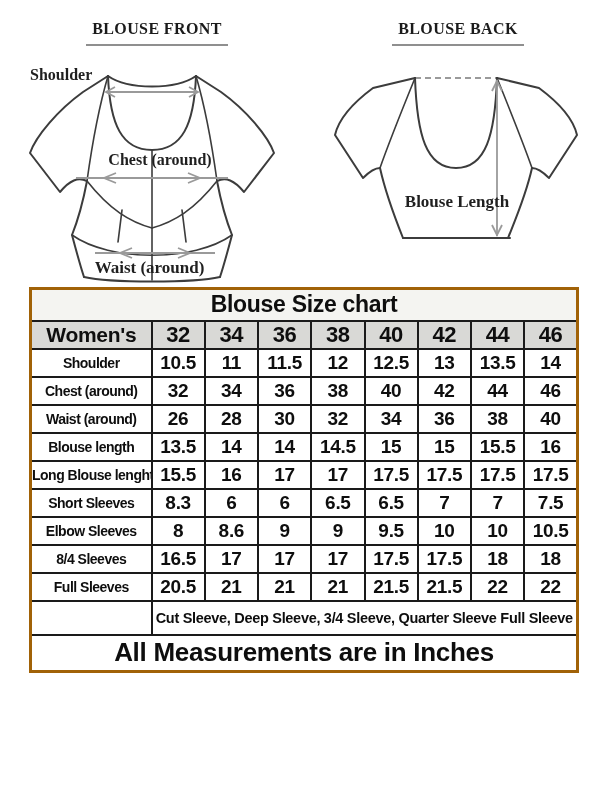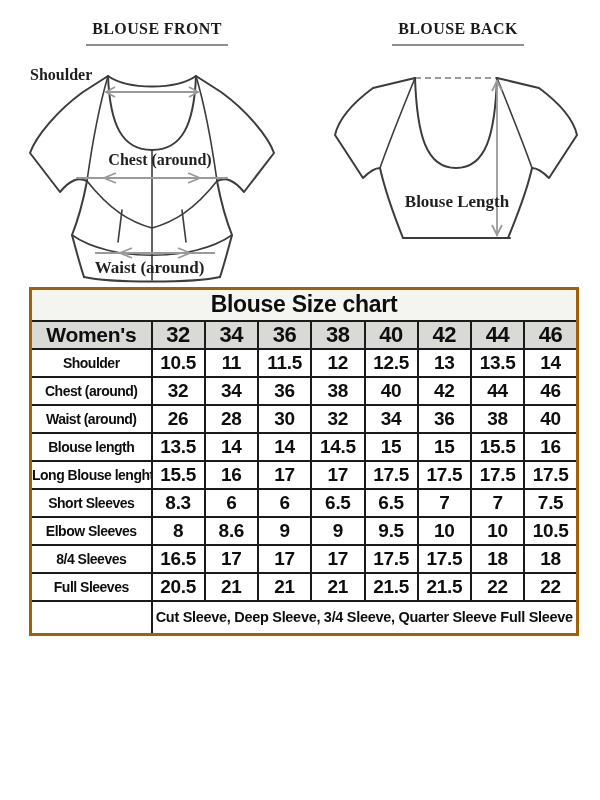--- a/index.html
+++ b/index.html
@@ -259,16 +259,19 @@
           <td>21.5</td>
           <td>22</td>
           <td>22</td>
         </tr>
       </tbody>
     <tbody>
       <tr class="note-row">
         <td class="row-label"></td>
         <td colspan="8">Cut Sleeve, Deep Sleeve, 3/4 Sleeve, Quarter Sleeve Full Sleeve</td>
       </tr>
+      <tr class="footer-row">
+        <td colspan="9">All Measurements are in Inches</td>
+      </tr>
     </tbody>
   </table>
 
 </div>
 
 </body></html>

